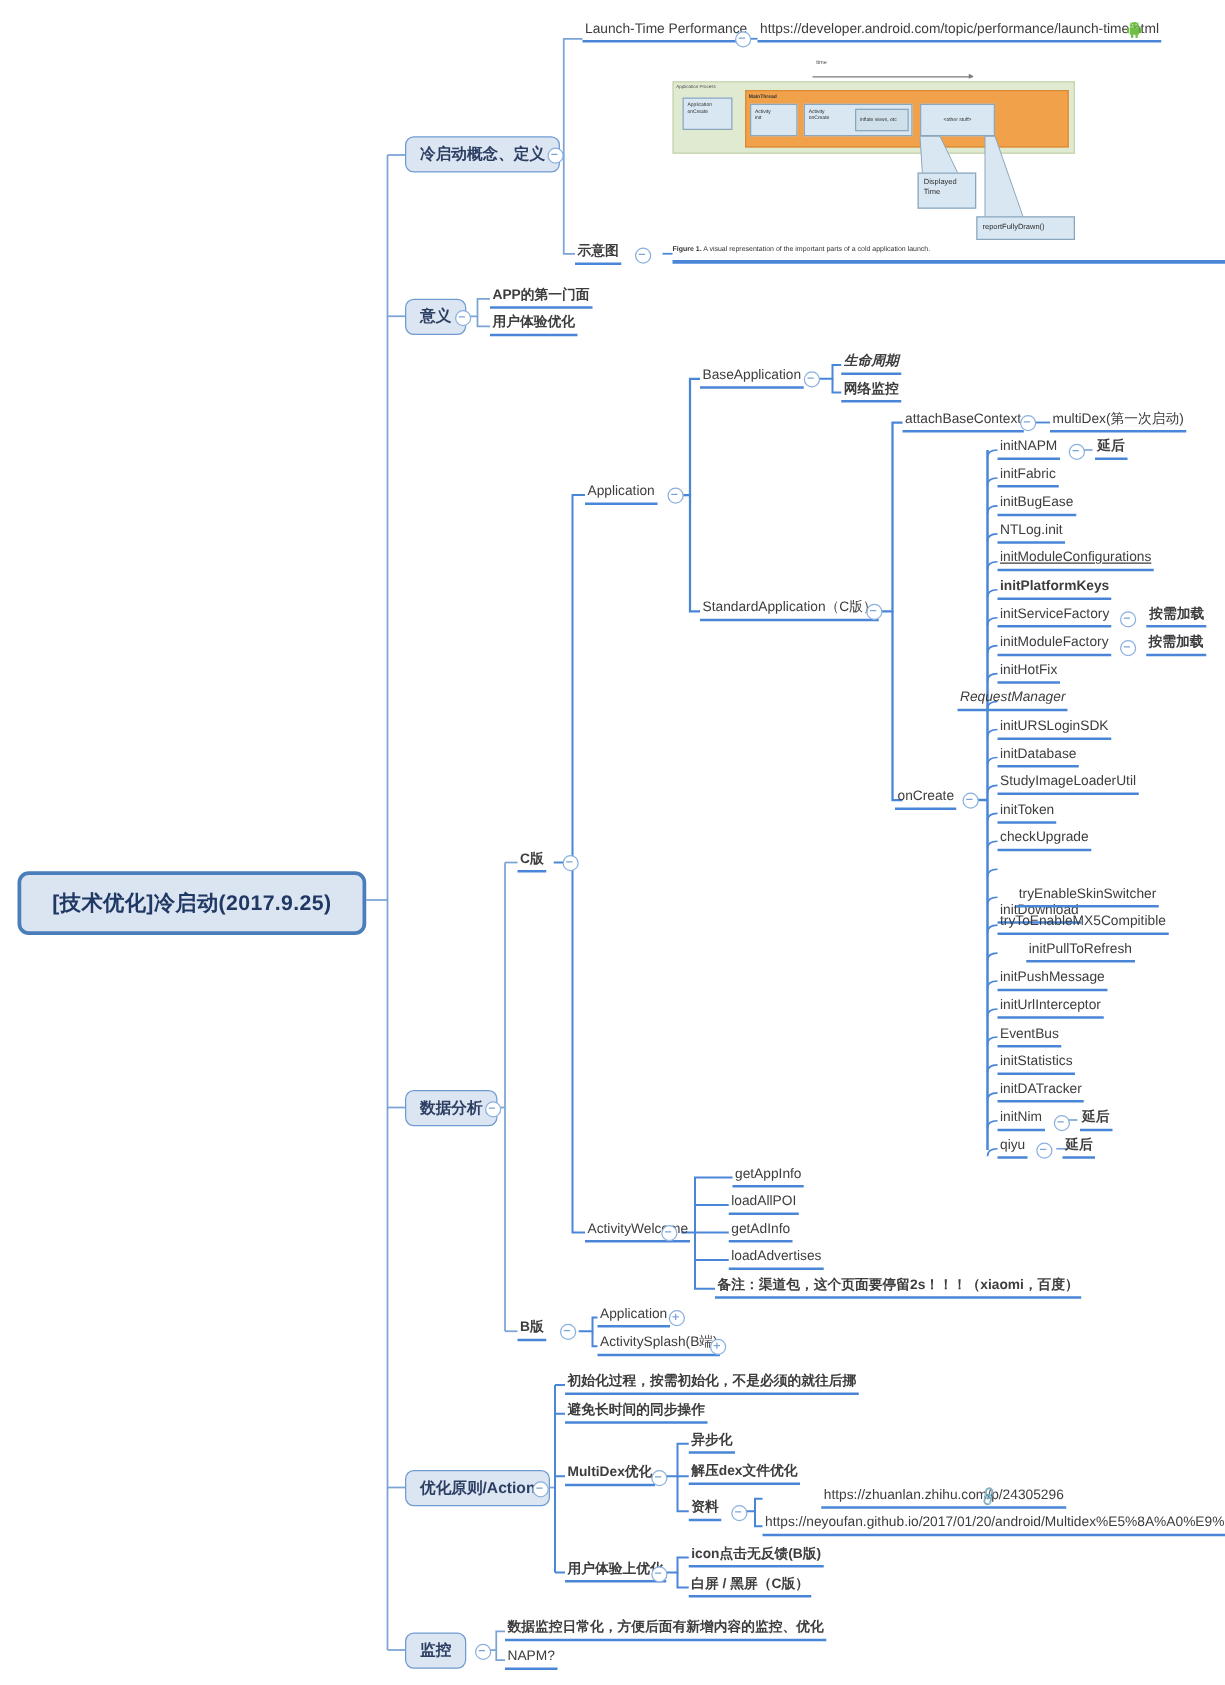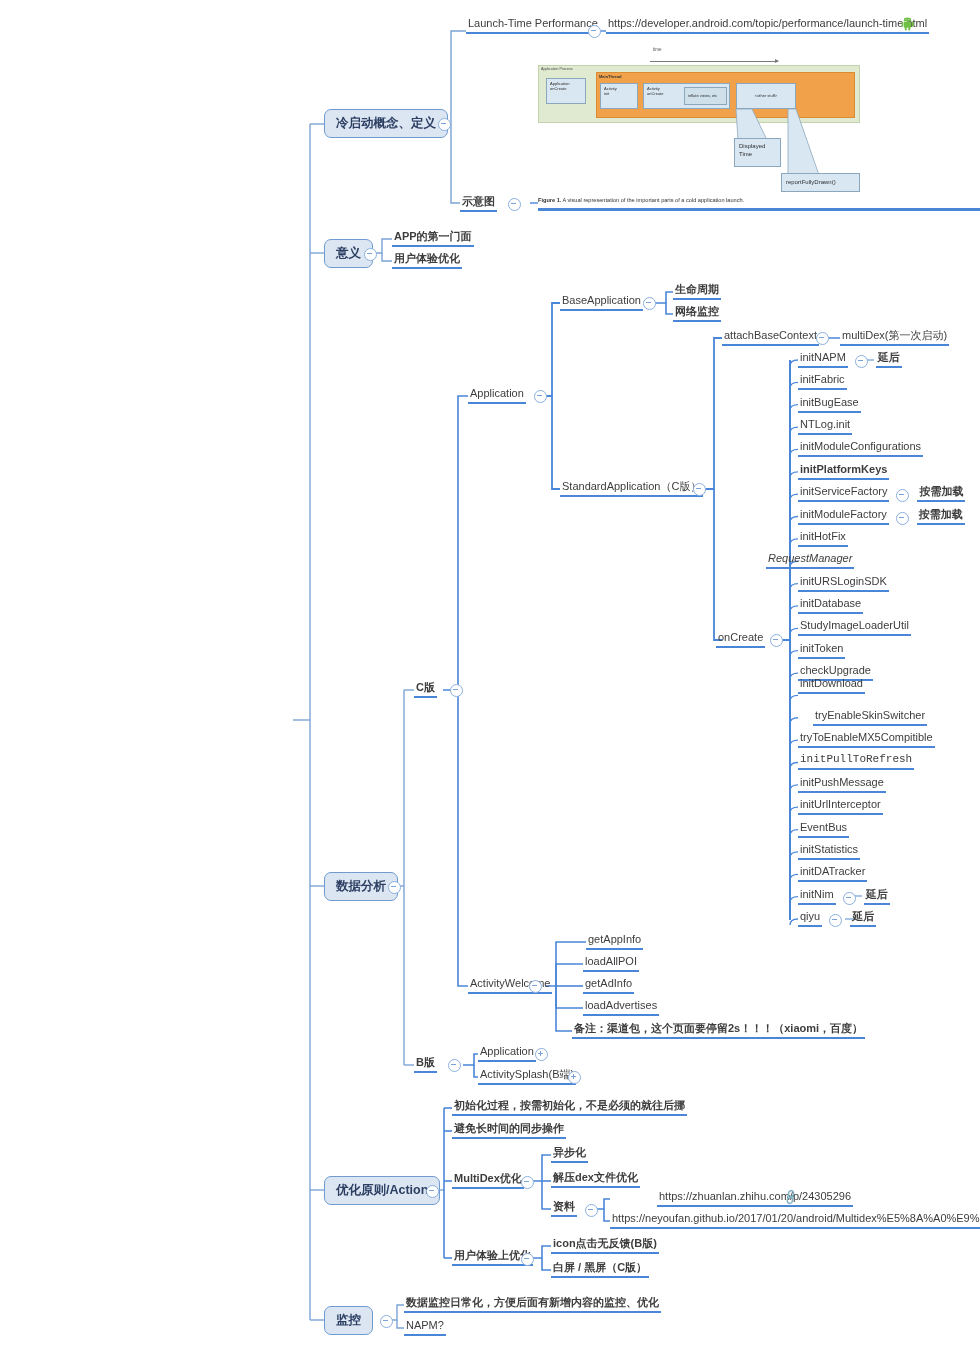--- a/index.html
+++ b/index.html
@@ -294,20 +294,21 @@
       <path d="M530,1258 L542,1258 L542,1246 L551,1246"></path>
       <path d="M542,1258 L542,1270 L551,1270"></path>
     </g>
 
     <g fill="none" stroke="#7ba4d6" stroke-width="1.4">
       <path d="M385,1320 L397,1320 L397,1305 L404,1305"></path>
       <path d="M397,1320 L397,1328 L404,1328"></path>
     </g>
   </svg>
 
+  <div class="node root" style="left:14px;top:697px;width:279px;">[技术优化]冷启动(2017.9.25)</div>
 
   <div class="node lvl1" style="left:324px;top:109px;">冷启动概念、定义</div>
   <div class="toggle" style="left:438px;top:118px;"></div>
 
   <div class="node lvl1" style="left:324px;top:239px;">意义</div>
   <div class="toggle" style="left:364px;top:248px;"></div>
 
   <div class="node lvl1" style="left:324px;top:872px;">数据分析</div>
   <div class="toggle" style="left:388px;top:881px;"></div>
 
@@ -380,59 +381,59 @@
   <div class="toggle" style="left:450px;top:684px;"></div>
 
   <div class="node leaf cn" style="left:414px;top:1057px;">B版</div>
   <div class="toggle" style="left:448px;top:1059px;"></div>
 
   <div class="node leaf" style="left:468px;top:388px;">Application</div>
   <div class="toggle" style="left:534px;top:390px;"></div>
 
   <div class="node leaf" style="left:560px;top:295px;">BaseApplication</div>
   <div class="toggle" style="left:643px;top:297px;"></div>
-  <div class="node leaf cn" style="left:673px;top:284px;">生命周期</div>
+  <div class="node leaf cn" style="left:673px;top:284px;font-style:italic;">生命周期</div>
   <div class="node leaf cn" style="left:673px;top:306px;">网络监控</div>
 
   <div class="node leaf" style="left:560px;top:481px;">StandardApplication（C版）</div>
   <div class="toggle" style="left:693px;top:483px;"></div>
 
   <div class="node leaf" style="left:722px;top:330px;">attachBaseContext</div>
   <div class="toggle" style="left:816px;top:332px;"></div>
   <div class="node leaf" style="left:840px;top:330px;">multiDex(第一次启动)</div>
 
   <div class="node leaf" style="left:716px;top:632px;">onCreate</div>
   <div class="toggle" style="left:770px;top:634px;"></div>
 
   <div id="oncreate-list">
       <div class="node leaf" style="left: 798px; top: 352px;">initNAPM</div>
       <div class="toggle" style="left: 854.844px; top: 355px;"></div>
       <div class="node leaf cn" style="left: 875.844px; top: 352px;">延后</div>
       <div class="node leaf" style="left: 798px; top: 374.36px;">initFabric</div>
       <div class="node leaf" style="left: 798px; top: 396.72px;">initBugEase</div>
       <div class="node leaf" style="left: 798px; top: 419.08px;">NTLog.init</div>
-      <div class="node leaf" style="left: 798px; top: 441.44px;">initModuleConfigurations</div>
+      <div class="node leaf" style="left: 798px; top: 441.44px; text-decoration: underline;">initModuleConfigurations</div>
       <div class="node leaf" style="left: 798px; top: 463.8px; font-weight: bold;">initPlatformKeys</div>
       <div class="node leaf" style="left: 798px; top: 486.16px;">initServiceFactory</div>
       <div class="toggle" style="left: 896.422px; top: 489.16px;"></div>
       <div class="node leaf cn" style="left: 917.422px; top: 486.16px;">按需加载</div>
       <div class="node leaf" style="left: 798px; top: 508.52px;">initModuleFactory</div>
       <div class="toggle" style="left: 895.828px; top: 511.52px;"></div>
       <div class="node leaf cn" style="left: 916.828px; top: 508.52px;">按需加载</div>
       <div class="node leaf" style="left: 798px; top: 530.88px;">initHotFix</div>
       <div class="node leaf" style="left: 766px; top: 553.24px; font-style: italic;">RequestManager</div>
       <div class="node leaf" style="left: 798px; top: 575.6px; text-align: right;">initURSLoginSDK</div>
       <div class="node leaf" style="left: 798px; top: 597.96px;">initDatabase</div>
       <div class="node leaf" style="left: 798px; top: 620.32px;">StudyImageLoaderUtil</div>
       <div class="node leaf" style="left: 798px; top: 642.68px;">initToken</div>
       <div class="node leaf" style="left: 798px; top: 665.04px;">checkUpgrade</div>
-      <div class="node leaf" style="left: 798px; top: 678px;">initDownload</div>
+      <div class="node leaf" style="left: 798px; top: 723px;">initDownload</div>
       <div class="node leaf" style="left: 798px; top: 709.76px; margin-left: 15px;">tryEnableSkinSwitcher</div>
       <div class="node leaf" style="left: 798px; top: 732.12px;">tryToEnableMX5Compitible</div>
-      <div class="node leaf" style="left: 798px; top: 754.48px; font-family: Liberation Mono, monospace;">initPullToRefresh</div>
+      <div class="node leaf" style="left: 821px; top: 754.48px;">initPullToRefresh</div>
       <div class="node leaf" style="left: 798px; top: 776.84px;">initPushMessage</div>
       <div class="node leaf" style="left: 798px; top: 799.2px;">initUrlInterceptor</div>
       <div class="node leaf" style="left: 798px; top: 821.56px;">EventBus</div>
       <div class="node leaf" style="left: 798px; top: 843.92px; text-align: center;">initStatistics</div>
       <div class="node leaf" style="left: 798px; top: 866.28px;">initDATracker</div>
       <div class="node leaf" style="left: 798px; top: 888.64px;">initNim</div>
       <div class="toggle" style="left: 842.625px; top: 891.64px;"></div>
       <div class="node leaf cn" style="left: 863.625px; top: 888.64px;">延后</div>
       <div class="node leaf" style="left: 798px; top: 911px;">qiyu</div>
       <div class="toggle" style="left: 829.188px; top: 914px;"></div>

